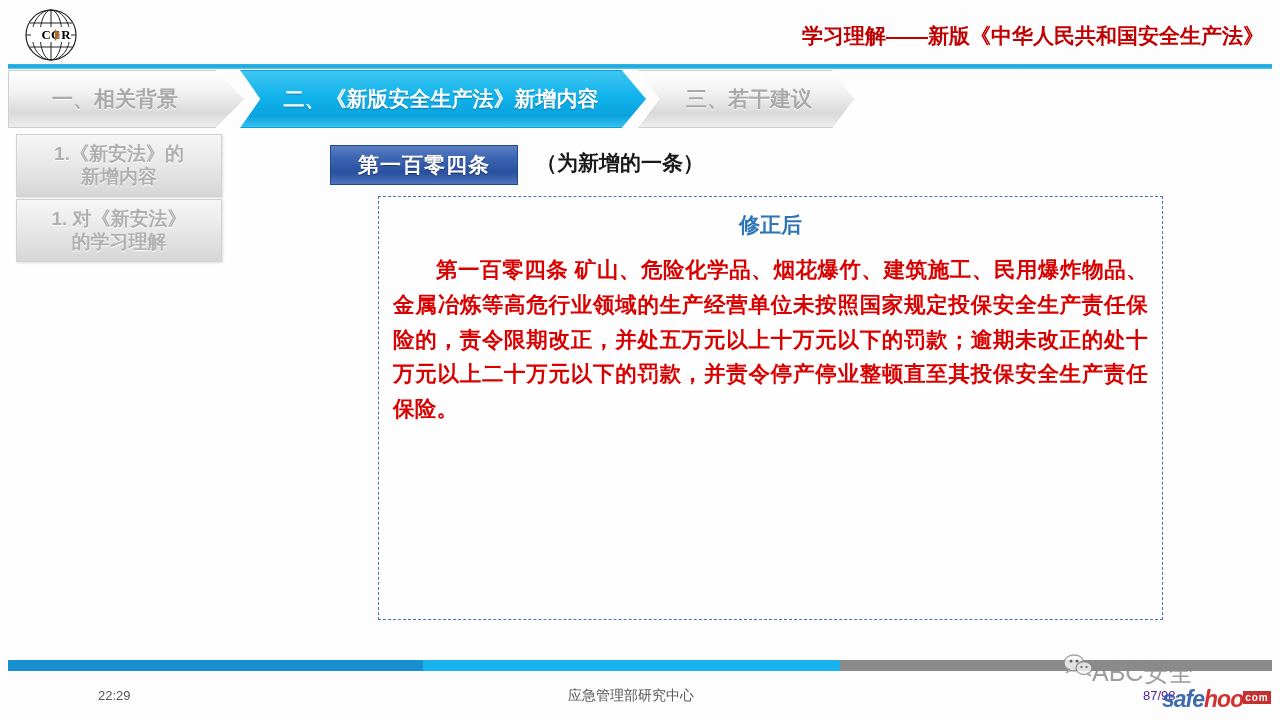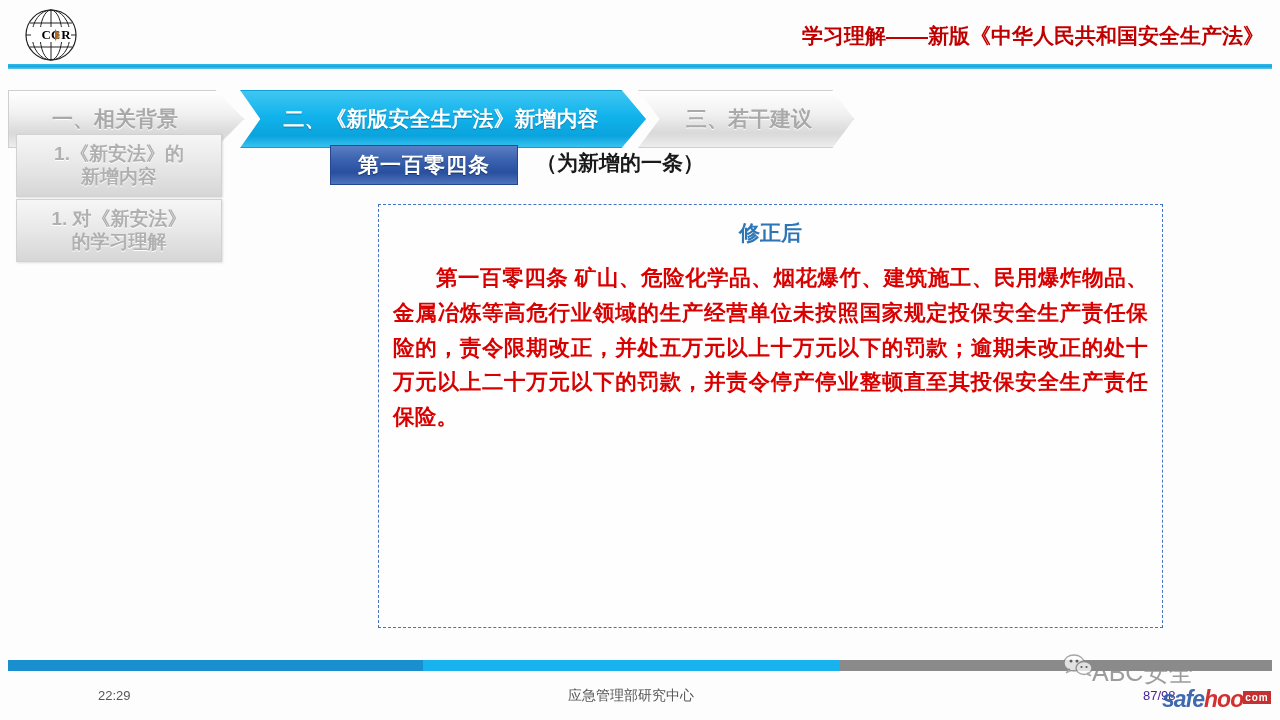--- a/index.html
+++ b/index.html
@@ -59,21 +59,20 @@
     position: absolute;
     top: 0;
     height: 58px;
     display: flex;
     align-items: center;
     justify-content: center;
     font-size: 21px;
     font-weight: bold;
     white-space: nowrap;
     box-sizing: border-box;
-    margin-top: 20px;
   }
   .tab-inactive {
     background: linear-gradient(180deg,#ffffff 0%, #f1f1f1 40%, #d9d9d9 75%, #ededed 100%);
     color: #a9a9a9;
     text-shadow: 0 1px 0 #ffffff;
     border: 1px solid #cfcfcf;
   }
   .tab-active {
     background: linear-gradient(180deg,#3fc6f2 0%, #11b3ec 45%, #0aa3dd 80%, #38c2f0 100%);
     color: #ffffff;
@@ -157,21 +156,21 @@
     font-size: 21px;
     font-weight: bold;
     color: #1a1a1a;
     white-space: nowrap;
   }
 
   
   .content-box {
     position: absolute;
     left: 378px;
-    top: 204px;
+    top: 196px;
     width: 785px;
     height: 424px;
     border: 1px dashed #4472c4;
     box-sizing: border-box;
     background: #fefeff;
   }
   .content-heading {
     text-align: center;
     margin-top: 14px;
     font-size: 21px;

